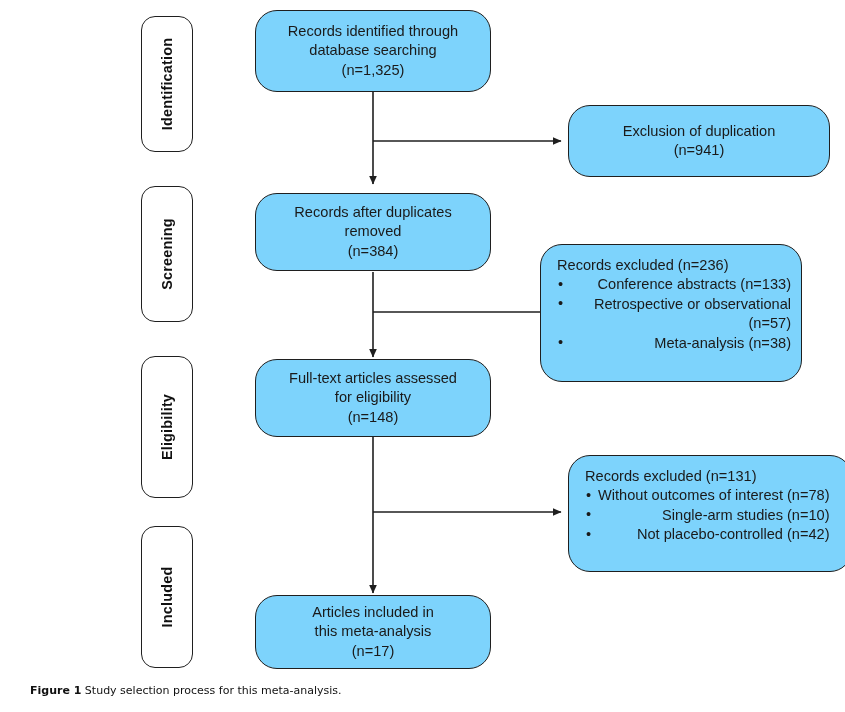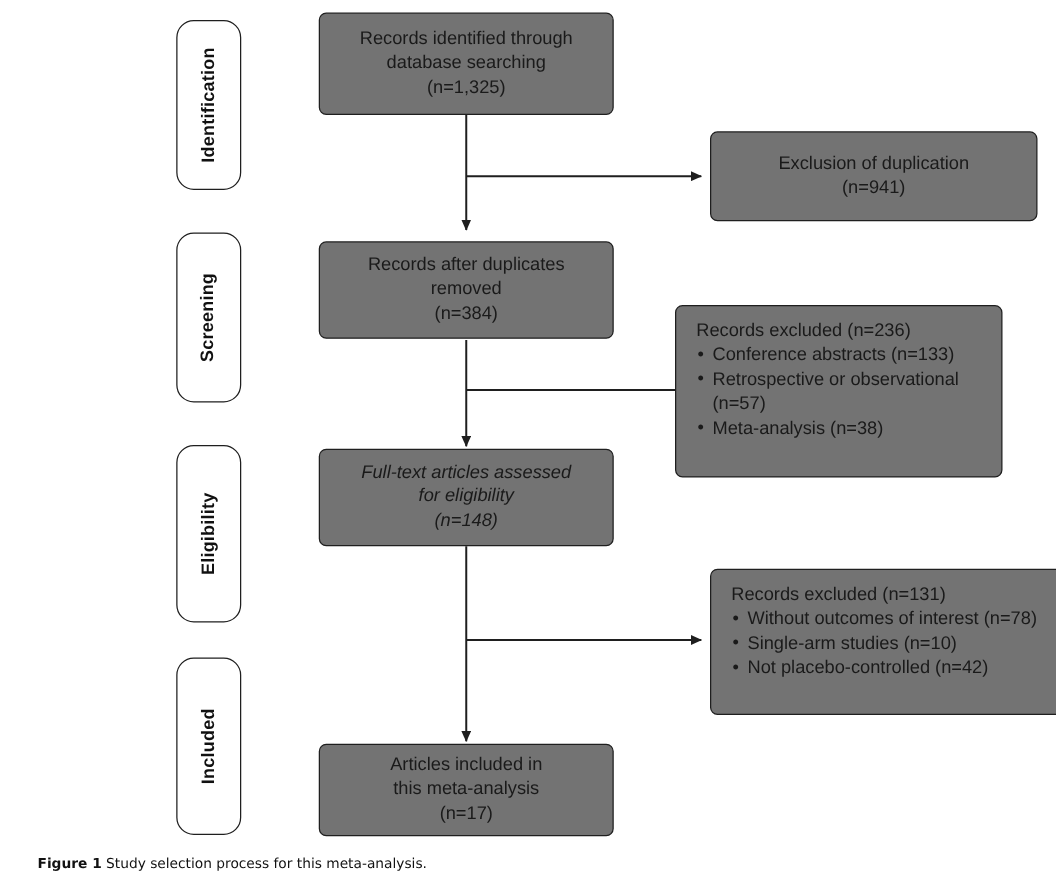--- a/index.html
+++ b/index.html
@@ -27,22 +27,22 @@
     width: 845px;
     height: 712px;
     pointer-events: none;
   }
 
   
   .node {
     position: absolute;
     box-sizing: border-box;
     border: 1.3px solid #1f1f1f;
-    border-radius: 6px;
-    background: #737373;
+    border-radius: 22px;
+    background: #7dd3fc;
     display: flex;
     align-items: center;
     justify-content: center;
   }
   .node-text {
     font-size: 14.6px;
     line-height: 1.32;
     text-align: center;
     color: #1a1a1a;
     white-space: pre-line;
@@ -81,20 +81,21 @@
     text-align: left;
     color: #1a1a1a;
   }
   .listbox-head {
     margin: 0 0 0 0;
   }
   .listbox-ul {
     list-style: none;
     margin: 0;
     padding: 0;
+    text-align: right;
   }
   .listbox-ul li {
     position: relative;
     padding-left: 13px;
     text-indent: 0;
   }
   .listbox-ul li::before {
     content: "\2022";
     position: absolute;
     left: 1px;
@@ -172,21 +173,21 @@
 database searching
 (n=1,325)</span>
   </div>
 
   <div class="node" style="left:255px; top:193px; width:236px; height:78px;">
     <span class="node-text">Records after duplicates
 removed
 (n=384)</span>
   </div>
 
-  <div class="node" style="left:255px; top:359px; width:236px; height:78px;font-style:italic;">
+  <div class="node" style="left:255px; top:359px; width:236px; height:78px;">
     <span class="node-text">Full-text articles assessed
 for eligibility
 (n=148)</span>
   </div>
 
   <div class="node" style="left:255px; top:595px; width:236px; height:74px;">
     <span class="node-text">Articles included in
 this meta-analysis
 (n=17)</span>
   </div>

